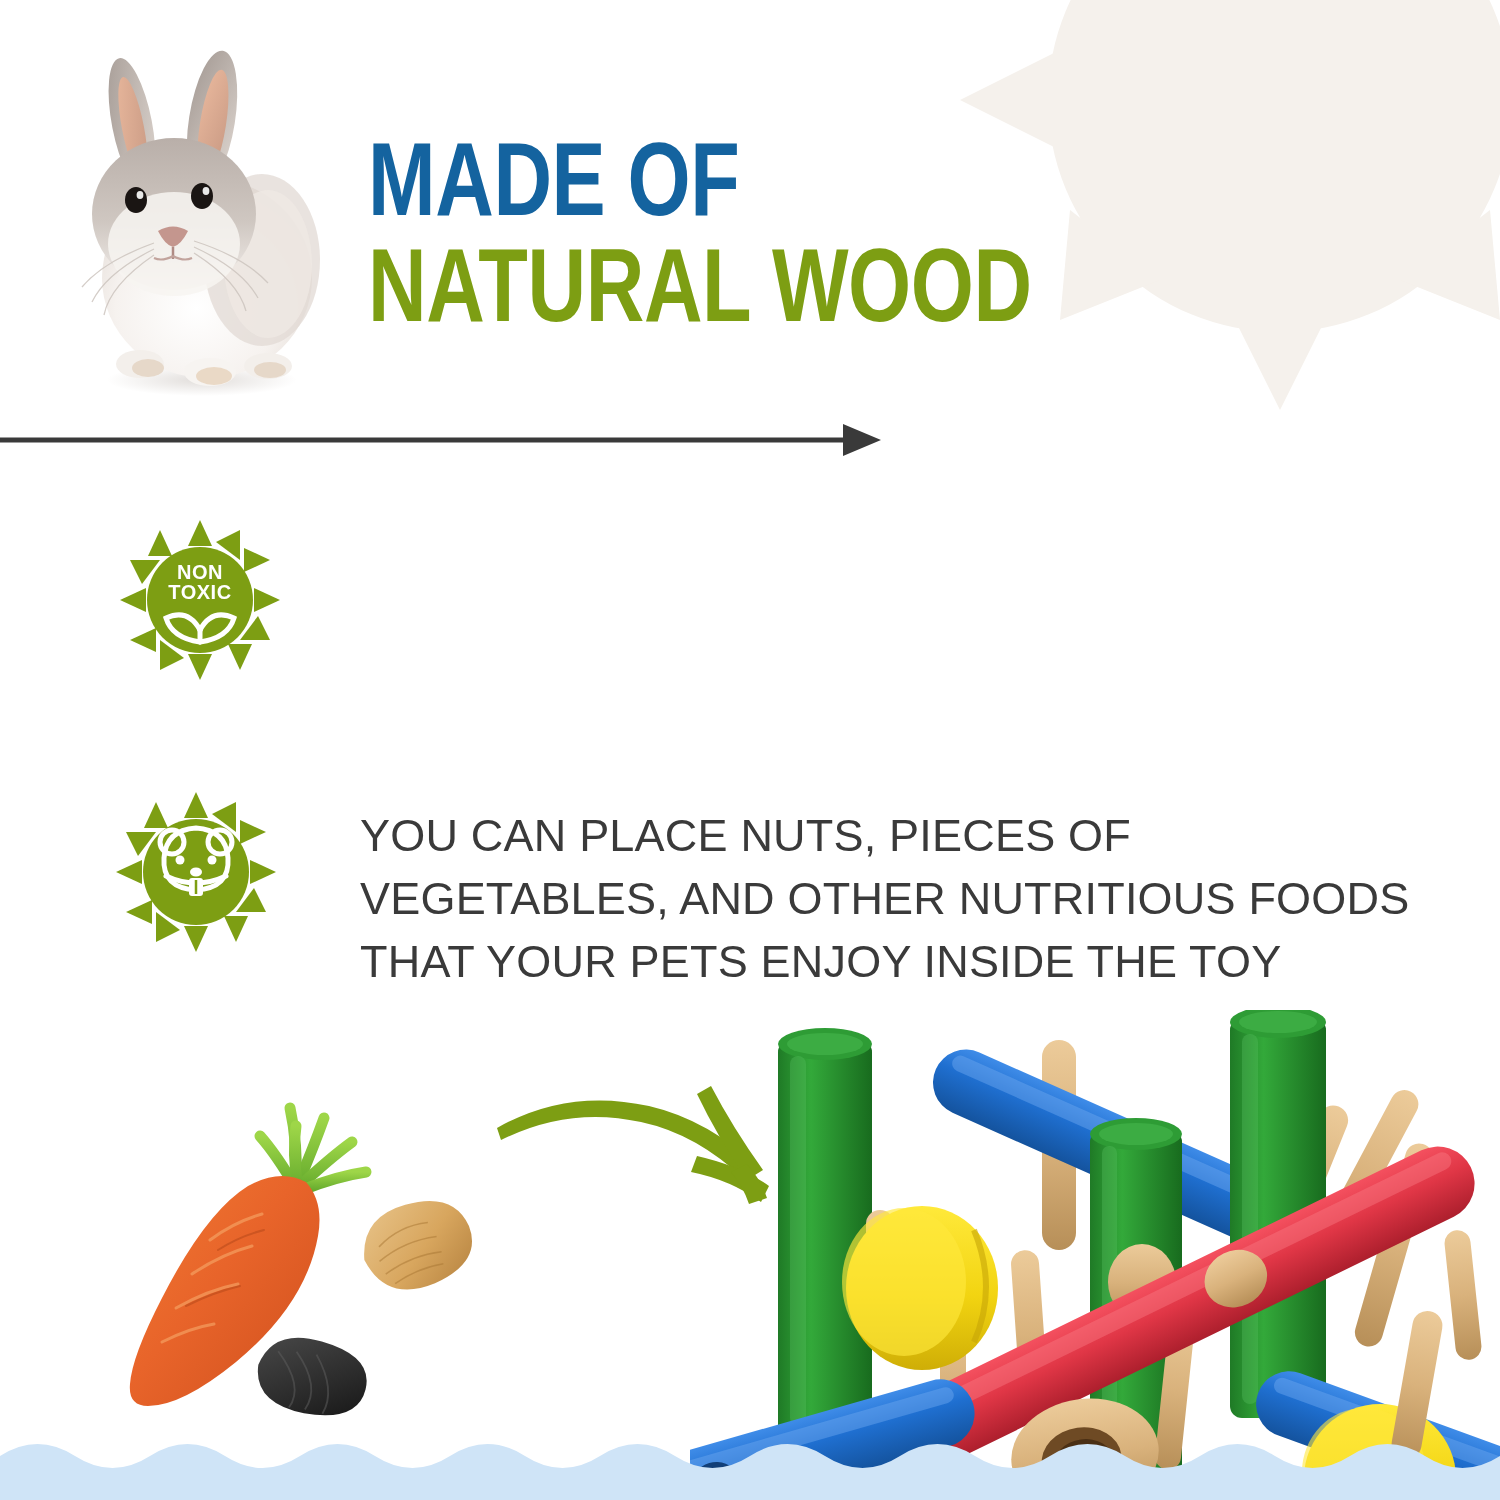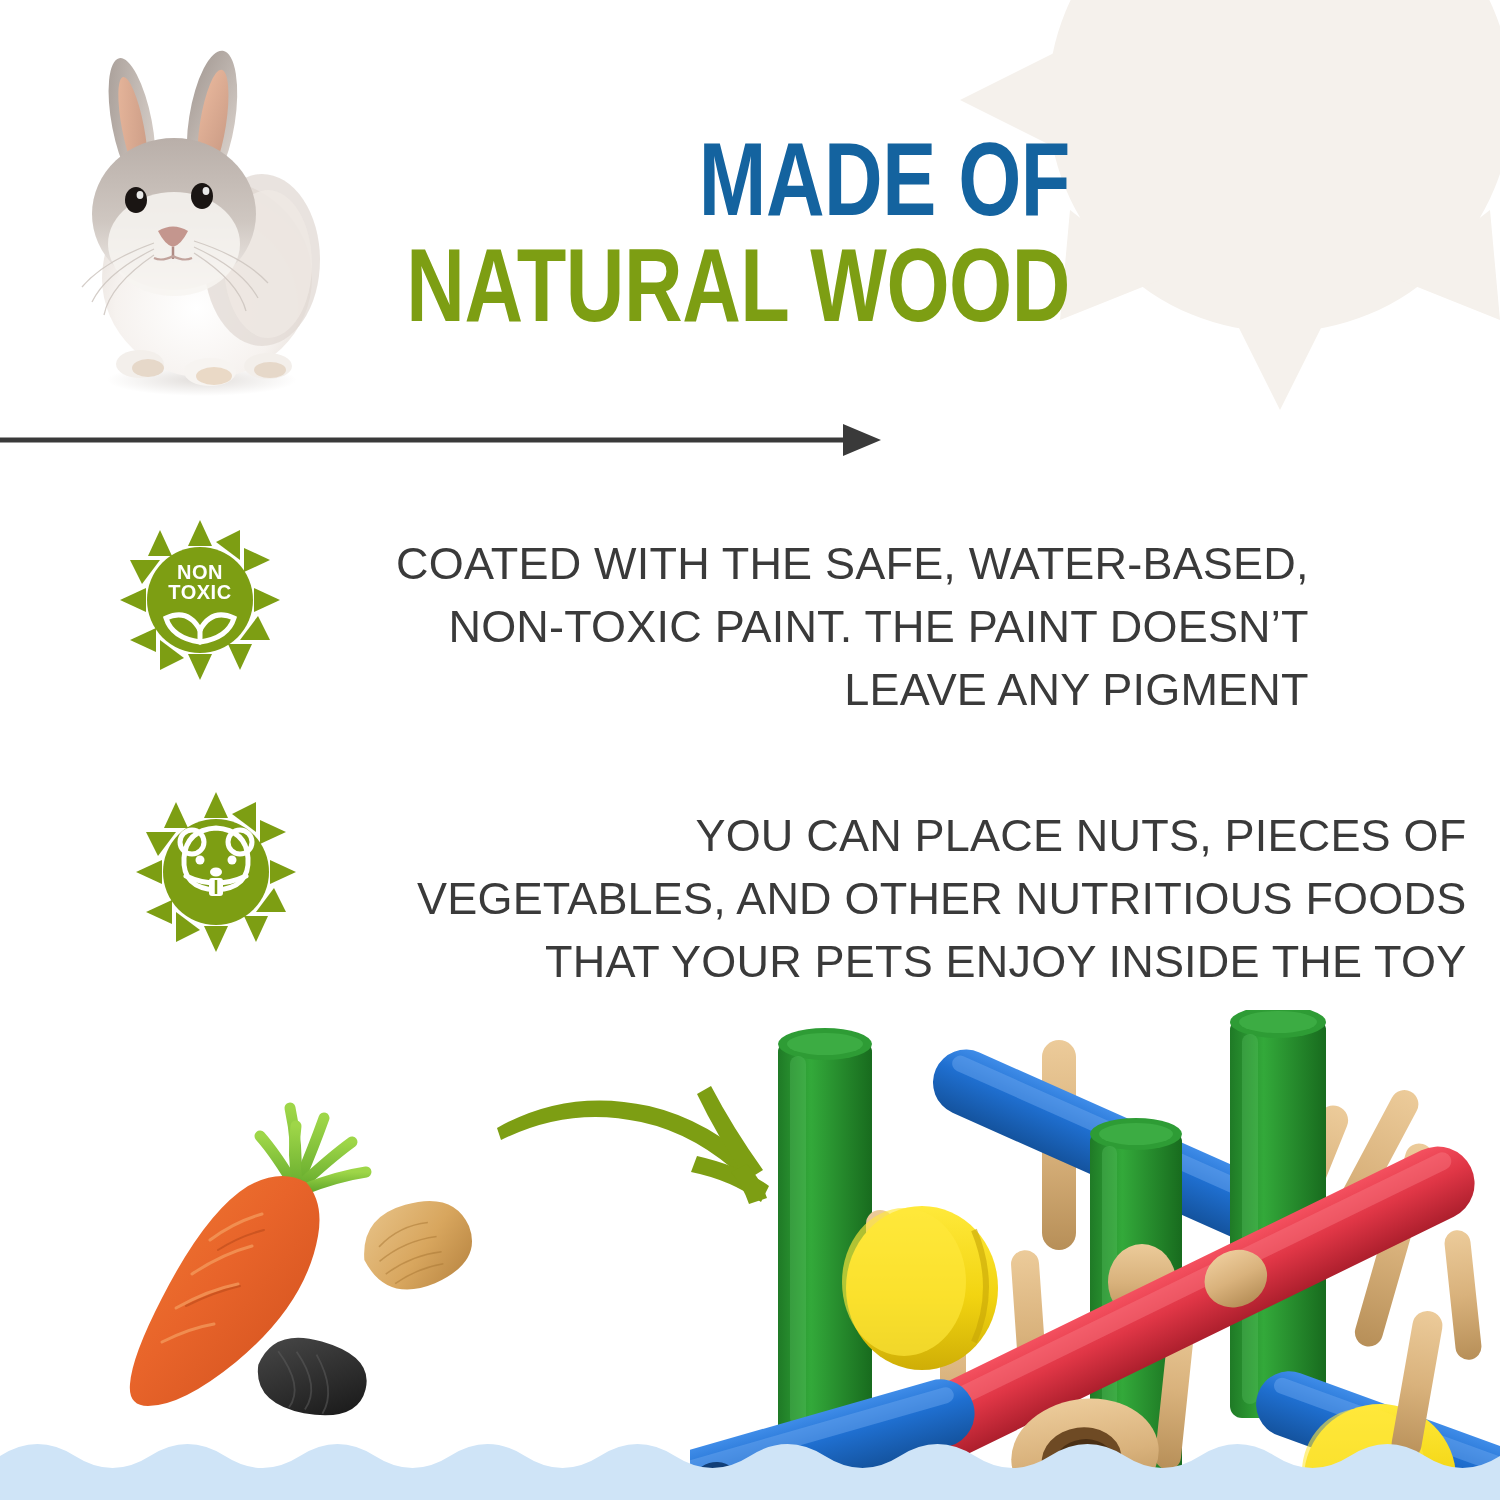--- a/index.html
+++ b/index.html
@@ -9,21 +9,20 @@
   }
   body {
     font-family: "Liberation Sans", sans-serif;
   }
   #page {
     position: relative;
     width: 1500px;
     height: 1500px;
     background: #ffffff;
     overflow: hidden;
-    text-align: right;
   }
 
   
   .bg-sun {
     position: absolute;
     top: -230px;
     left: 900px;
     width: 760px;
     height: 760px;
     pointer-events: none;
@@ -68,21 +67,21 @@
     height: 44px;
   }
 
   
   .feature {
     position: absolute;
     display: flex;
     align-items: flex-start;
   }
   .feature.f1 { left: 120px; top: 520px; gap: 32px; }
-  .feature.f2 { left: 136px; top: 792px; gap: 37px; }
+  .feature.f2 { left: 116px; top: 792px; }
 
   .feature-icon {
     flex: 0 0 auto;
     width: 160px;
     height: 160px;
     margin-right: 0px;
   }
   .feature-text {
     margin-left: 84px;
     margin-top: 12px;
@@ -263,23 +262,20 @@
         <text x="80" y="59" text-anchor="middle" fill="#ffffff" font-family="Liberation Sans, sans-serif" font-weight="700" font-size="20" letter-spacing="0.5">NON</text>
         <text x="80" y="79" text-anchor="middle" fill="#ffffff" font-family="Liberation Sans, sans-serif" font-weight="700" font-size="20" letter-spacing="0.5">TOXIC</text>
 
         <g fill="none" stroke="#ffffff" stroke-width="5" stroke-linecap="round">
           <path d="M80 122 q-28 -4 -34 -24 q22 -10 34 12"></path>
           <path d="M80 122 q28 -4 34 -24 q-22 -10 -34 12"></path>
           <path d="M80 122 v-14"></path>
         </g>
       </svg>
     </div>
-    <div class="feature-text">COATED WITH THE SAFE, WATER-BASED,
-NON-TOXIC PAINT. THE PAINT DOESN’T
-LEAVE ANY PIGMENT</div>
   </div>
 
   <div class="feature f2">
     <div class="feature-icon">
       <svg viewBox="0 0 160 160" width="160" height="160" aria-hidden="true">
         <g fill="#7d9e13">
           <polygon points="80,0 92,26 68,26"></polygon>
           <polygon points="120,10 120,40 96,22"></polygon>
           <polygon points="150,40 124,52 124,28"></polygon>
           <polygon points="160,80 134,92 134,68"></polygon>

